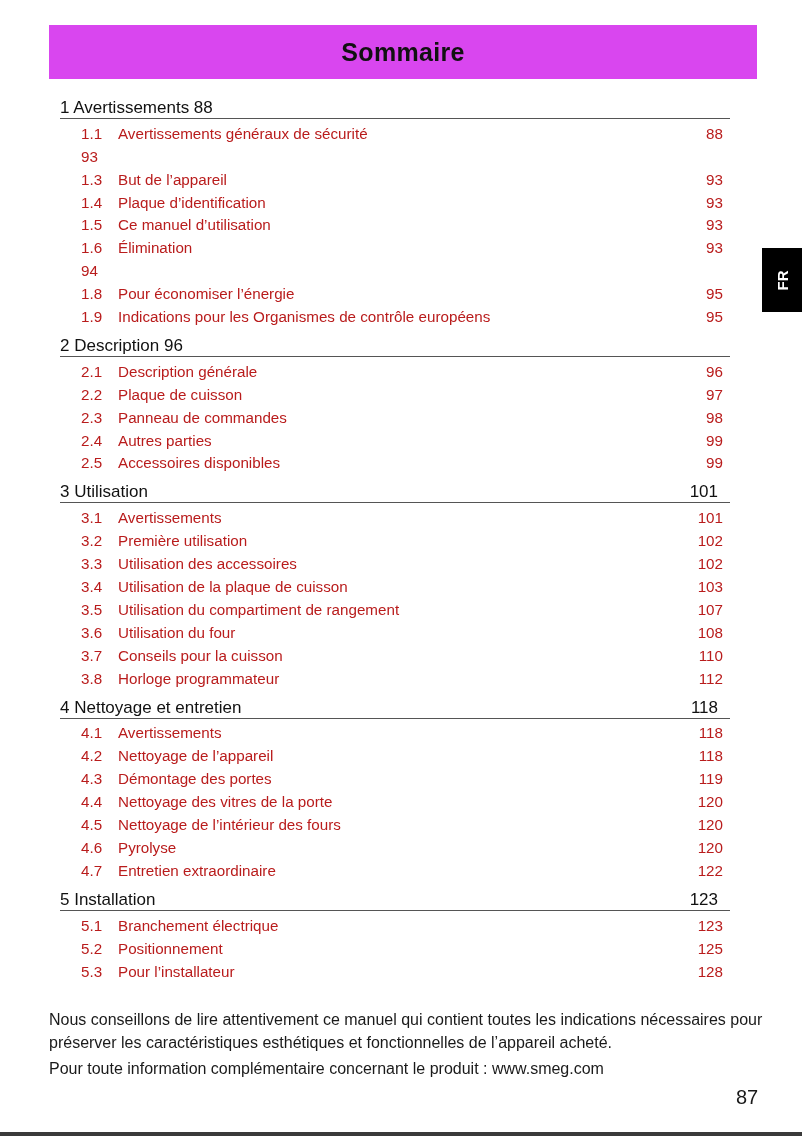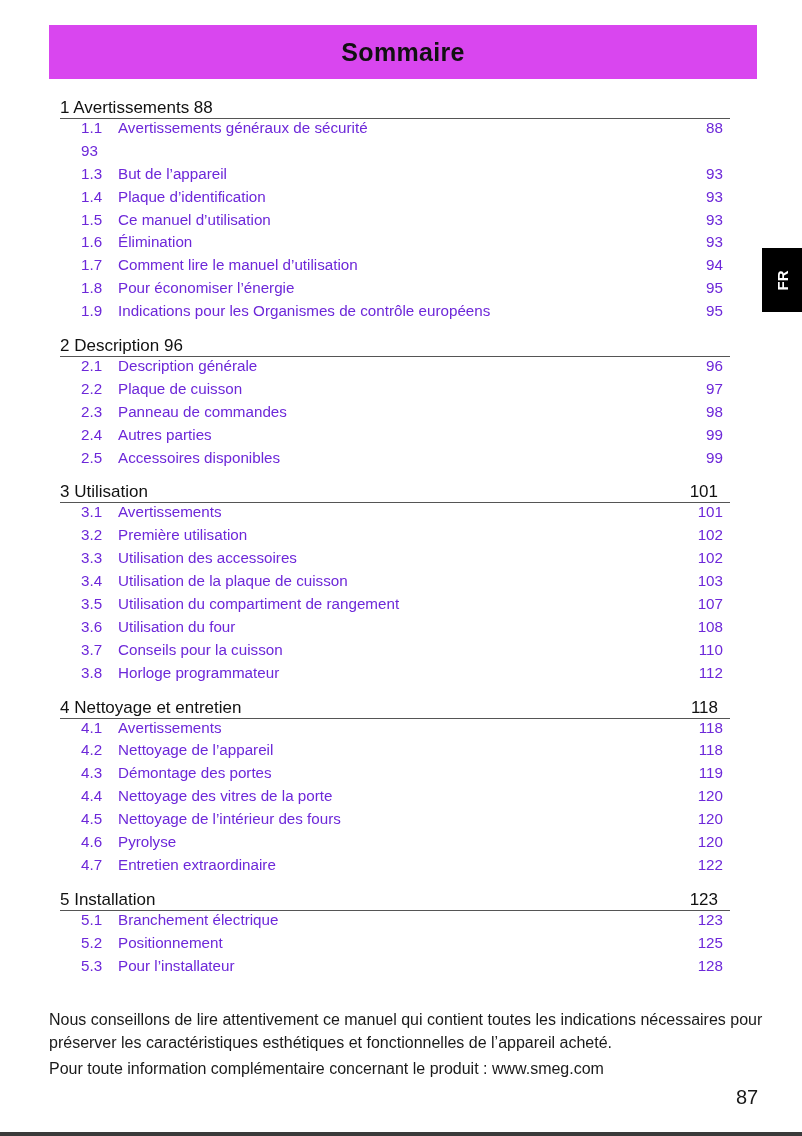--- a/index.html
+++ b/index.html
@@ -21,22 +21,22 @@
   }
   .toc { position:absolute; left:60px; top:92px; width:670px; }
   .section { margin-bottom:5px; }
   .sec-head {
     display:flex; justify-content:space-between; align-items:flex-end;
     font-size:17px; height:26px; border-bottom:1.5px solid #555; padding-right:12px;
   }
   .sec-head .sec-title { font-size:17px; }
   .sec-head .sec-page { font-size:17px; }
   .item {
-    display:flex; justify-content:space-between; align-items:flex-start;
-    height:22.9px; font-size:15.2px; color:#6d28d9; padding-left:21px; padding-right:7px;
+    display:flex; justify-content:space-between; align-items:flex-end;
+    height:22.9px; font-size:15.2px; color:#b91c1c; padding-left:21px; padding-right:7px;
   }
   .item .num { display:inline-block; width:37px; }
   .item .label-wrap { display:flex; }
   .footer-text {
     position:absolute; left:49px; top:1008px; width:720px; font-size:16px; line-height:23px; color:#1a1a1a;
   }
   .footer-text p { margin:0; }
   .footer-text p.second { margin-top:3px; }
   .page-number {
     position:absolute; left:736px; top:1086px; font-size:20px; color:#1a1a1a;
@@ -94,24 +94,20 @@
         <span>93</span>
       </div>
       <div class="item">
         <span class="label-wrap">
           <span class="num">1.6</span>
           <span>Élimination</span>
         </span>
         <span>93</span>
       </div>
       <div class="item">
-        <span class="label-wrap">
-          <span class="num">1.7</span>
-          <span>Comment lire le manuel d’utilisation</span>
-        </span>
         <span>94</span>
       </div>
       <div class="item">
         <span class="label-wrap">
           <span class="num">1.8</span>
           <span>Pour économiser l’énergie</span>
         </span>
         <span>95</span>
       </div>
       <div class="item">

